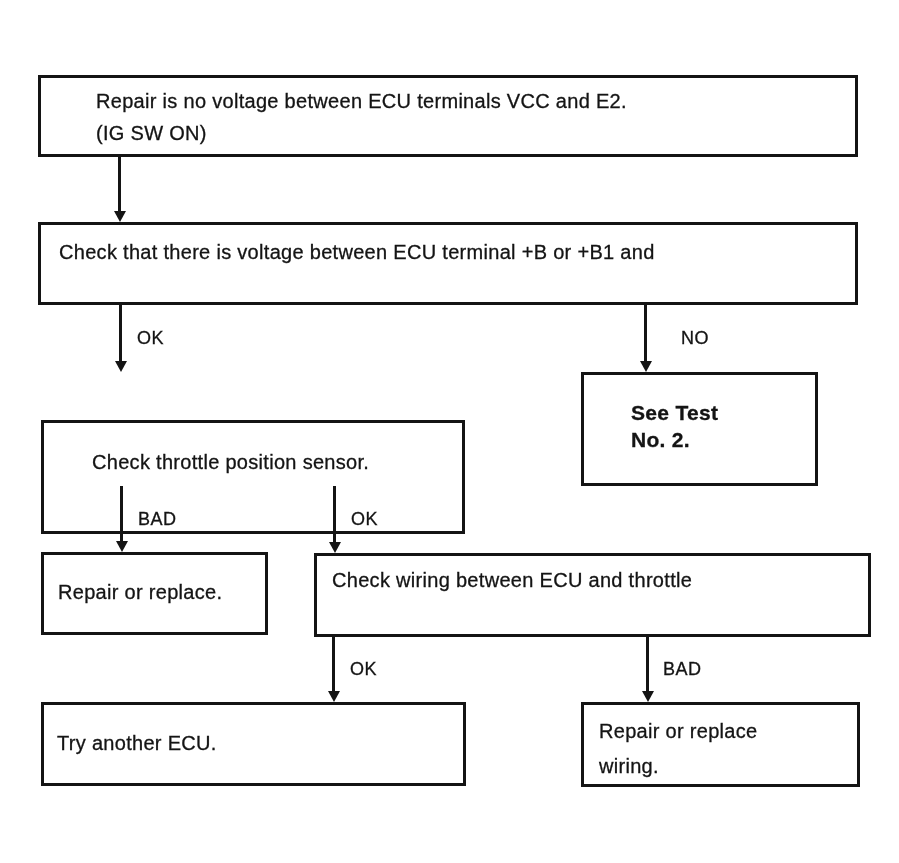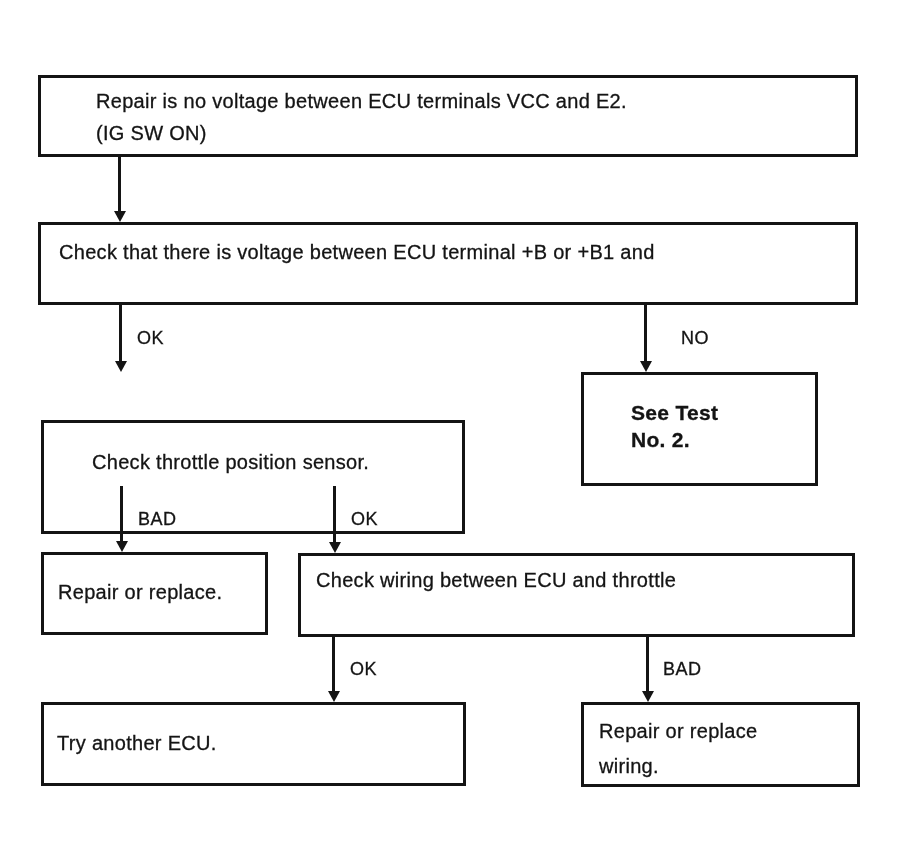--- a/index.html
+++ b/index.html
@@ -28,21 +28,21 @@
   }
   .flow-box .ln { display: block; }
   .bold { font-weight: 400; }
 
   
   #box-problem        { left: 38px;  top: 75px;  width: 820px; height: 82px;  padding: 7px 10px 0 55px;  line-height: 32px; }
   #box-check-voltage  { left: 38px;  top: 222px; width: 820px; height: 83px;  padding: 11px 10px 0 18px; line-height: 33px; }
   #box-check-tps      { left: 41px;  top: 372px; width: 424px; height: 114px; padding: 27px 10px 0 48px; line-height: 24px; margin-top: 48px; }
   #box-see-test       { left: 581px; top: 372px; width: 237px; height: 114px; padding: 24px 10px 0 47px; line-height: 27px; font-weight: 700; font-size: 21px; }
   #box-repair-replace { left: 41px;  top: 552px; width: 227px; height: 83px;  padding: 25px 5px 0 14px;  line-height: 24px; }
-  #box-check-wiring   { left: 298px; top: 553px; width: 557px; height: 84px;  padding: 7px 10px 0 15px;  line-height: 34px; }
+  #box-check-wiring   { left: 314px; top: 553px; width: 557px; height: 84px;  padding: 7px 10px 0 15px;  line-height: 34px; }
   #box-try-ecu        { left: 41px;  top: 702px; width: 425px; height: 84px;  padding: 26px 10px 0 13px; line-height: 24px; }
   #box-repair-wiring  { left: 581px; top: 702px; width: 279px; height: 85px;  padding: 9px 10px 0 15px;  line-height: 35px; }
 
   
   .arrow {
     position: absolute;
     width: 3px;
     background: #141414;
   }
   .arrow::after {

